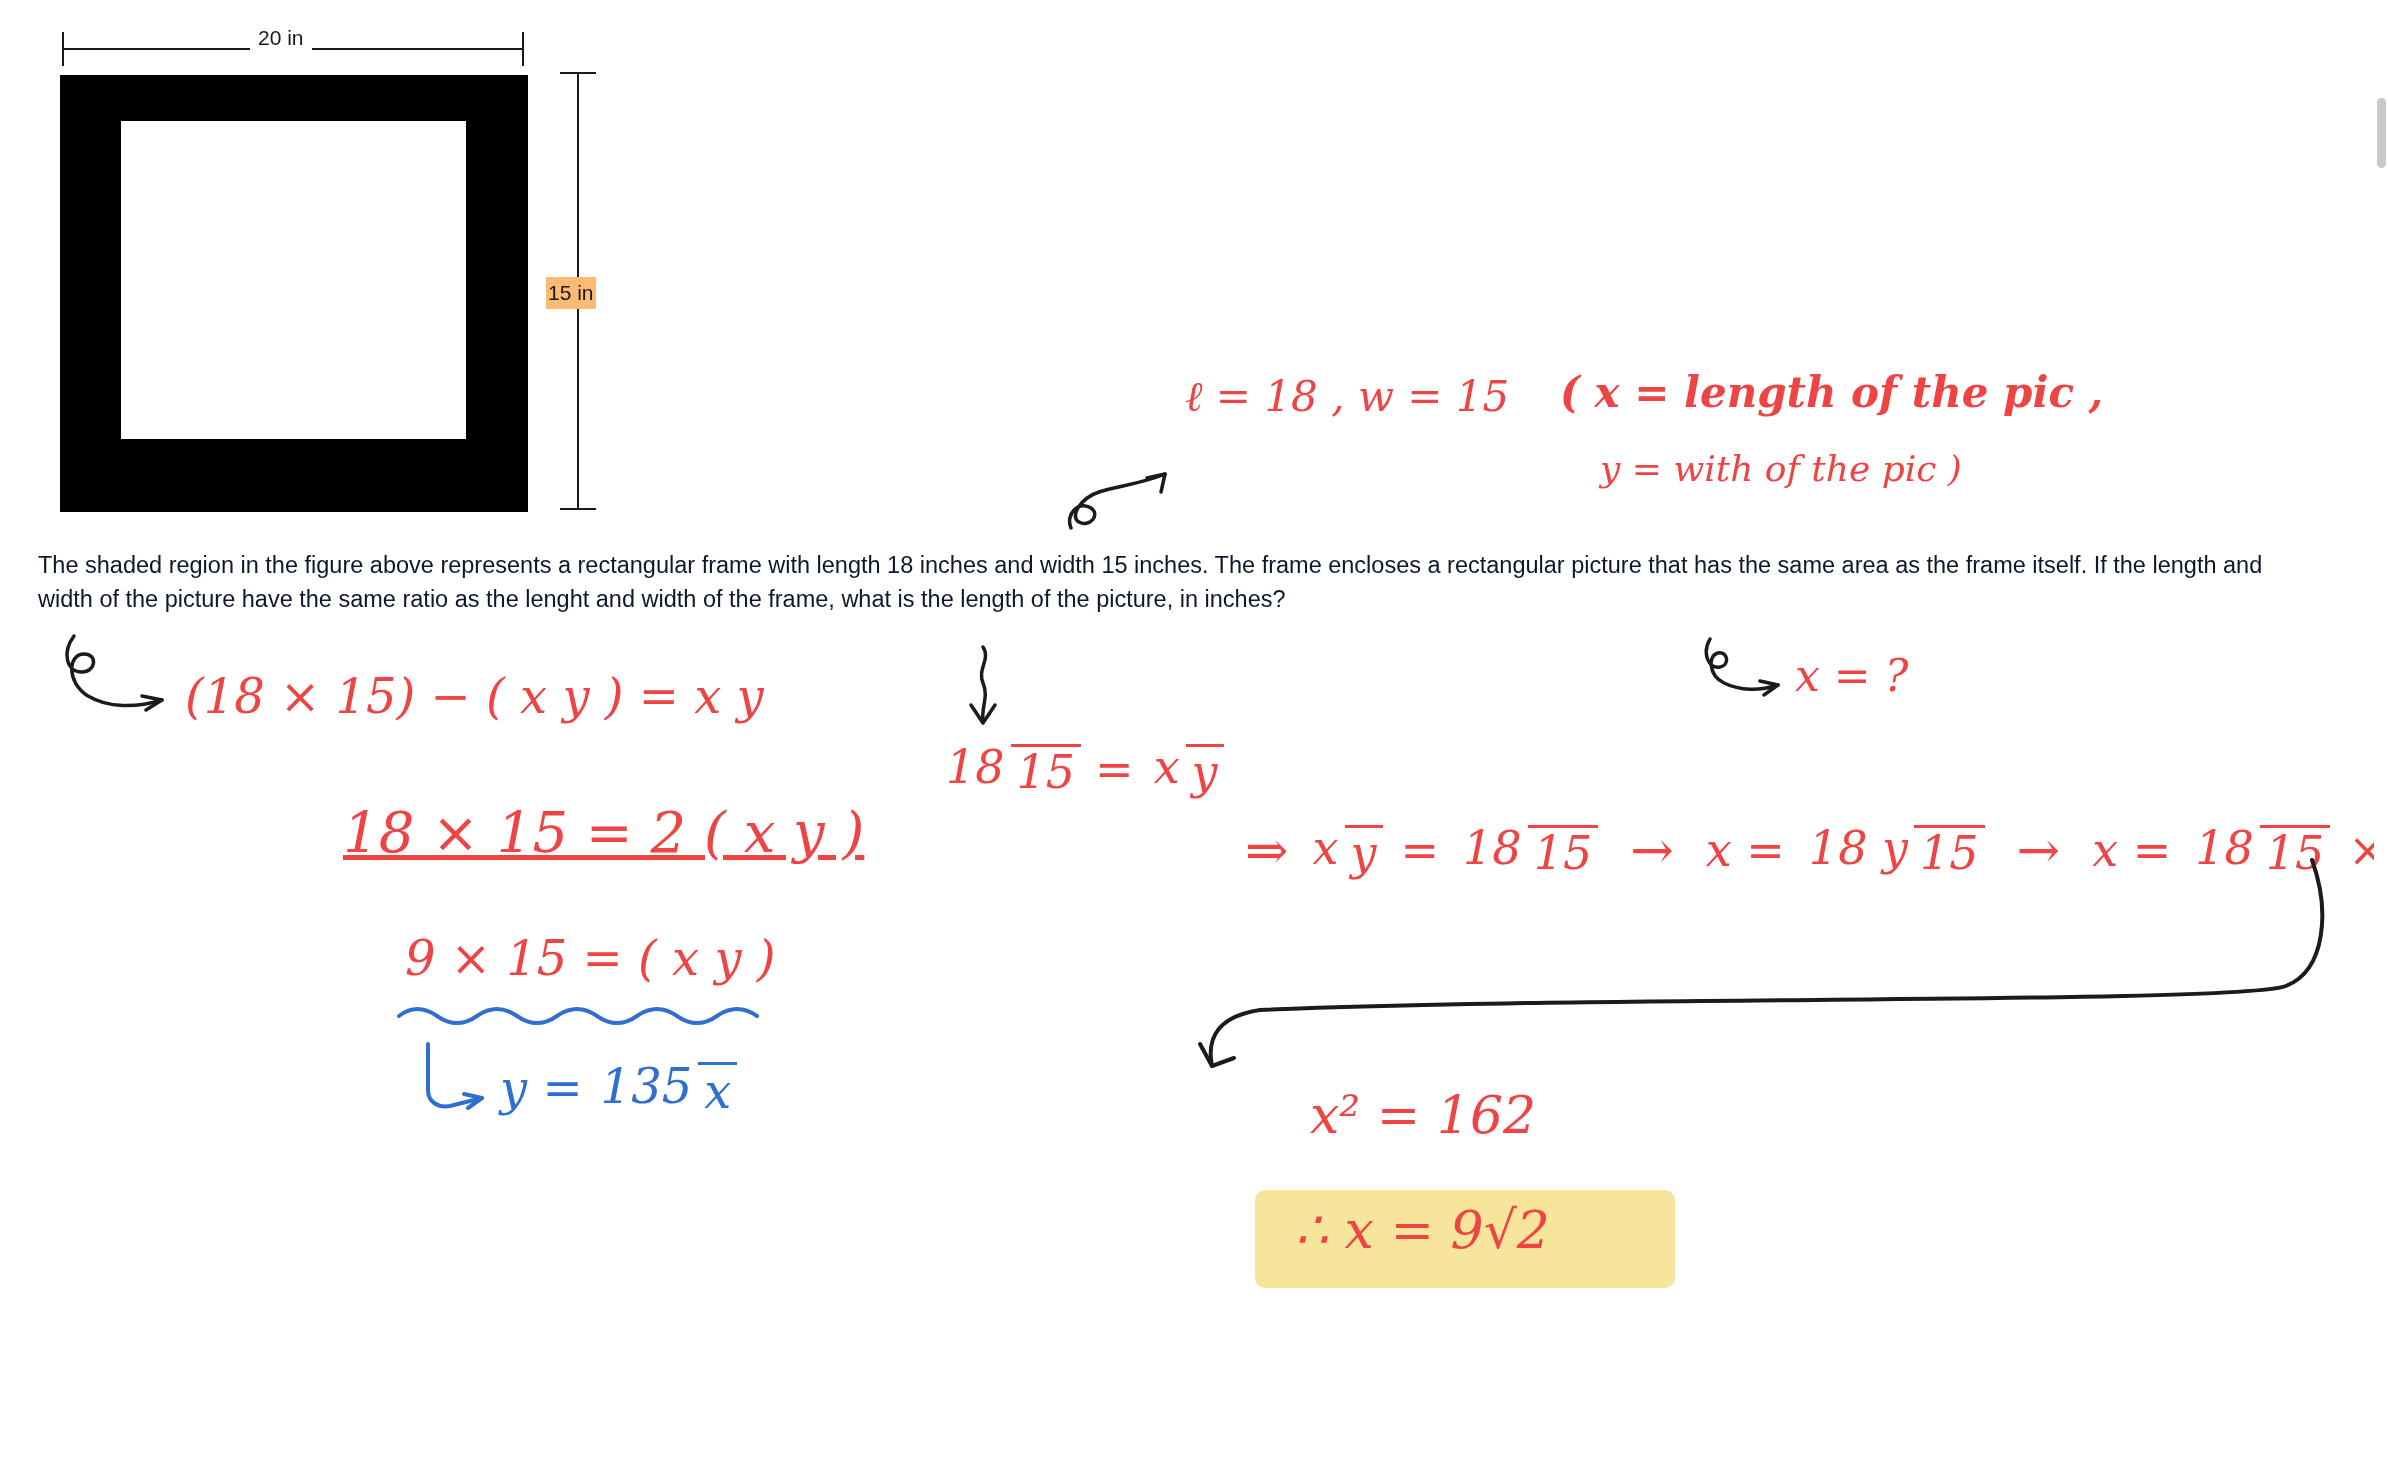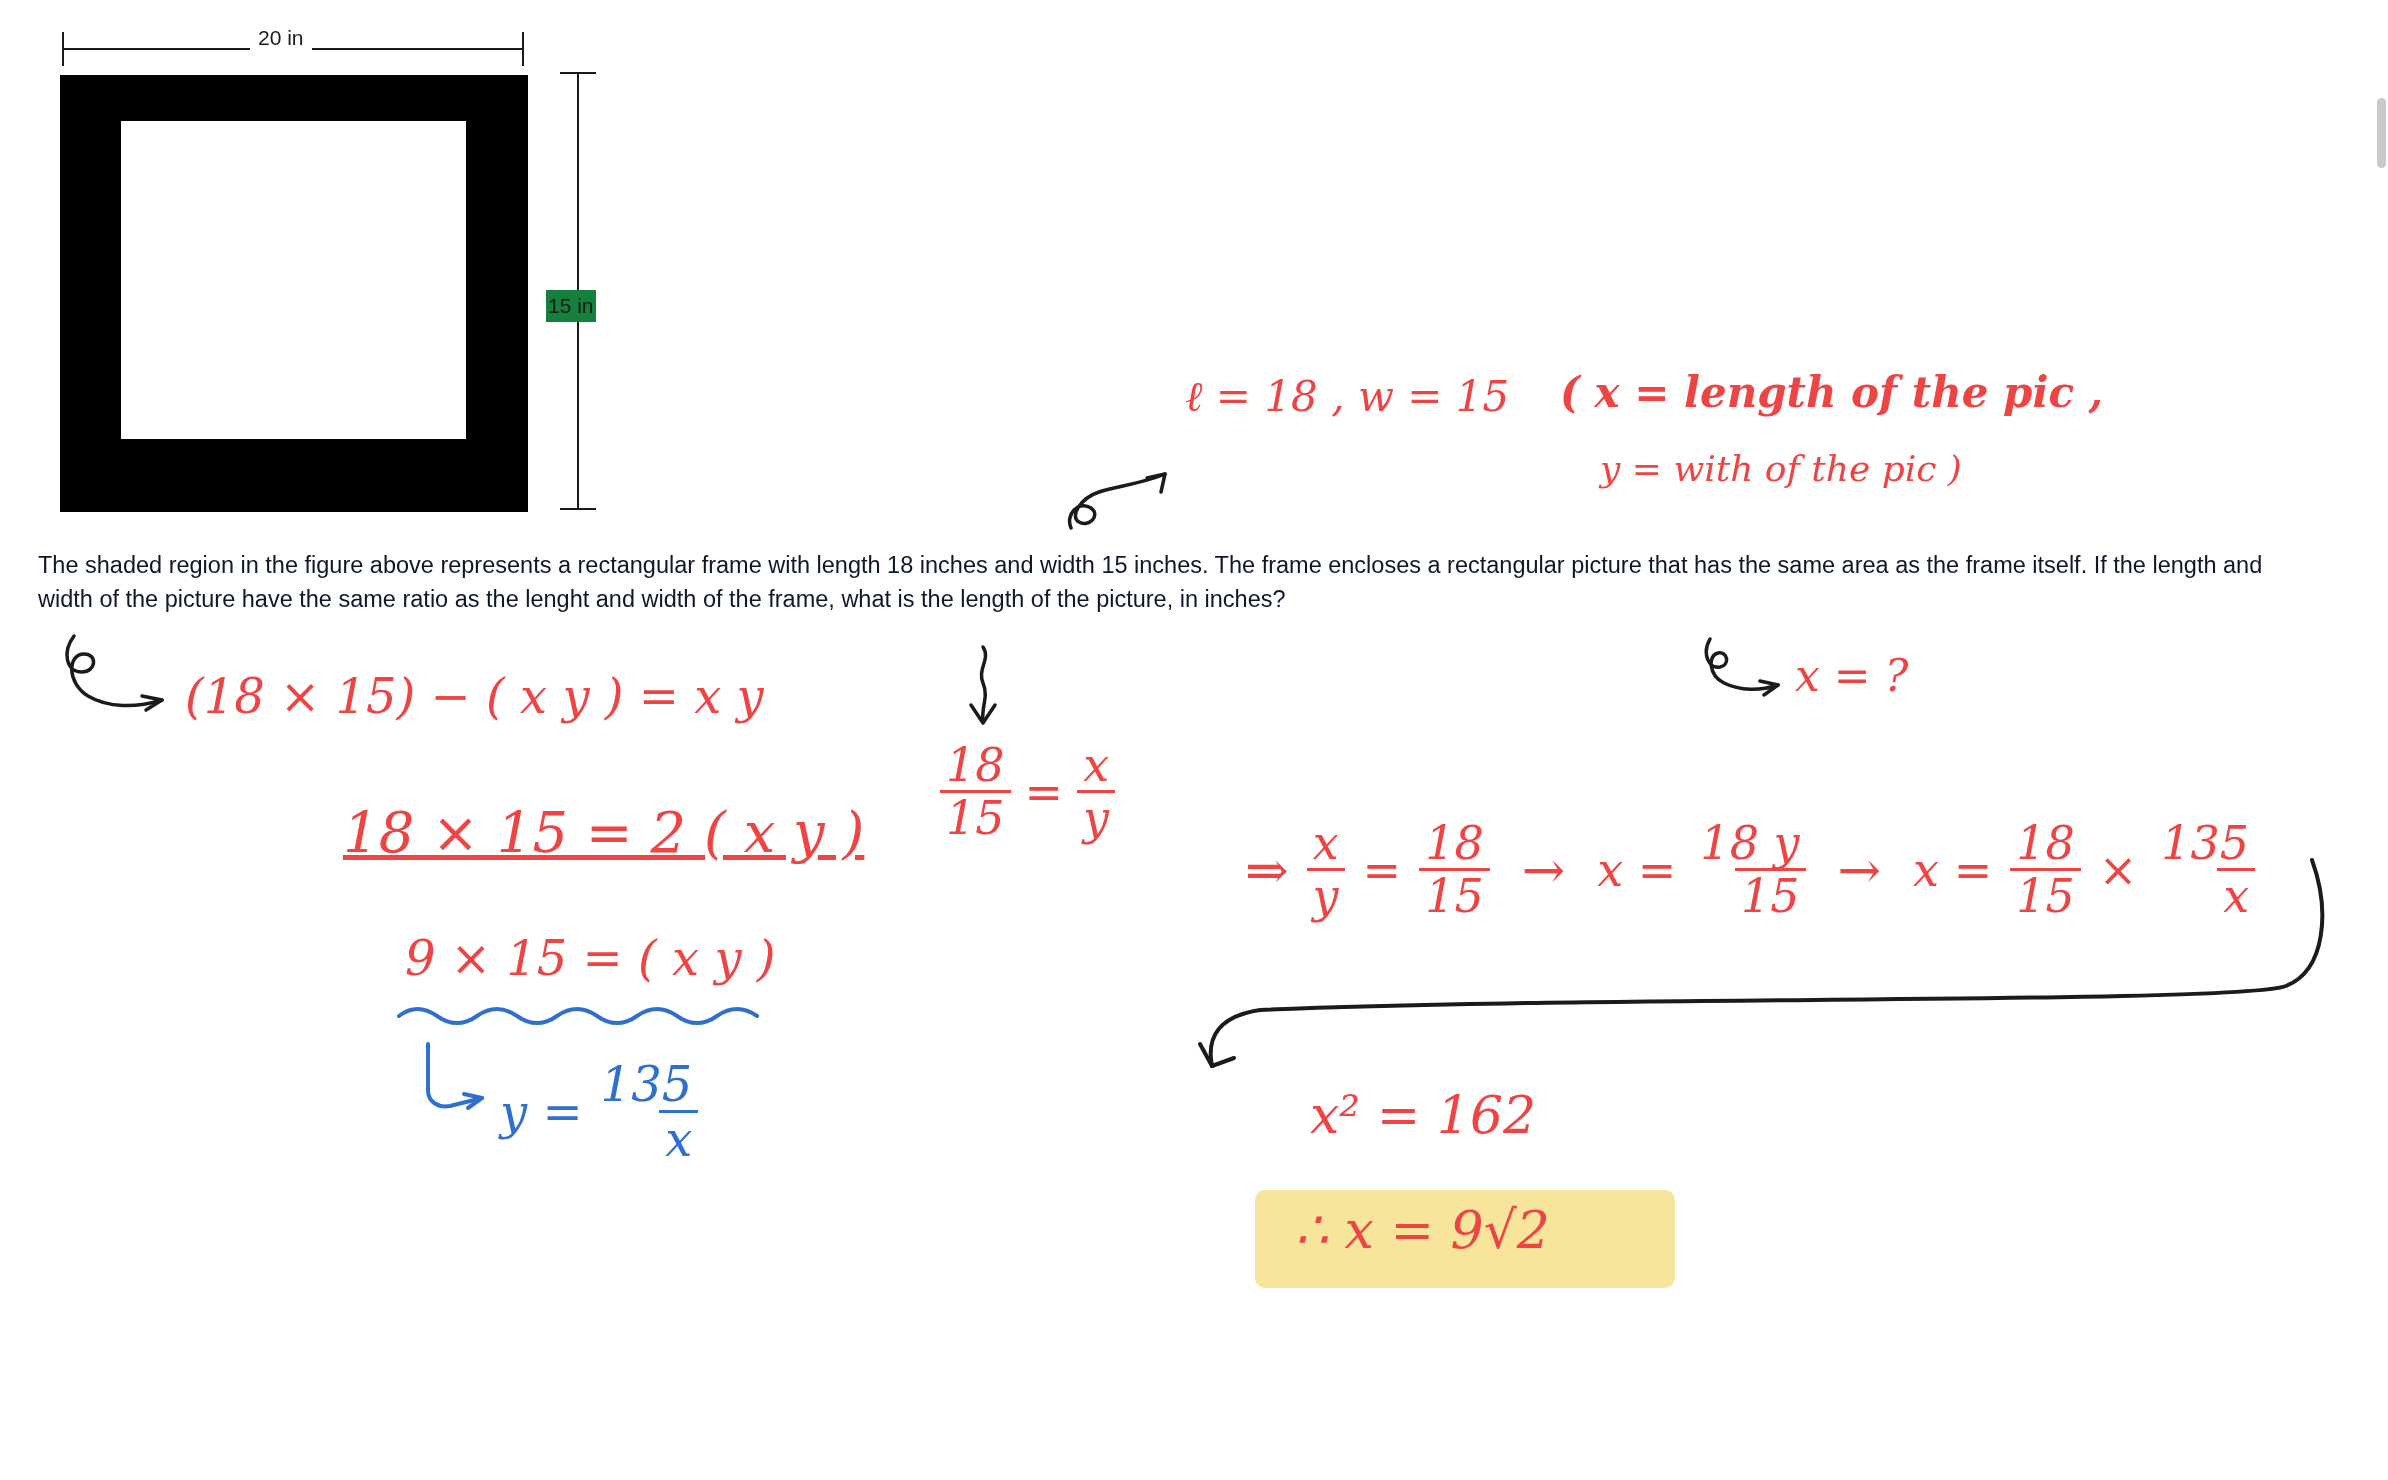--- a/index.html
+++ b/index.html
@@ -80,23 +80,22 @@
     position: absolute;
     left: 510px;
     top: 498px;
     width: 36px;
     height: 2px;
     background: #1a1a1a;
   }
   #right-dim-text {
     left: 496px;
     top: 267px;
-    background: #15803d;
+    background: #fdba74;
     padding: 4px 2px;
-    margin-top: 13px;
   }
   #frame-outer {
     position: absolute;
     left: 10px;
     top: 65px;
     width: 468px;
     height: 437px;
     background: #000000;
   }
   #frame-inner {
@@ -125,22 +124,22 @@
     position: absolute;
     font-family: "DejaVu Serif", serif;
     color: #ef4444;
     white-space: nowrap;
     font-style: italic;
   }
   .hw-blue { color: #2f6fd0; }
 
   .frac {
     display: inline-flex;
-    flex-direction: column;
-    align-items: flex-end;
+    flex-direction: row;
+    align-items: flex-start;
     vertical-align: middle;
     line-height: 1;
   }
   .frac .num { padding: 0 6px 2px 6px; }
   .frac .den { padding: 2px 6px 0 6px; border-top: 3px solid currentColor; }
 
   .sq { position: relative; }
 
   #highlight-box {
     position: absolute;

